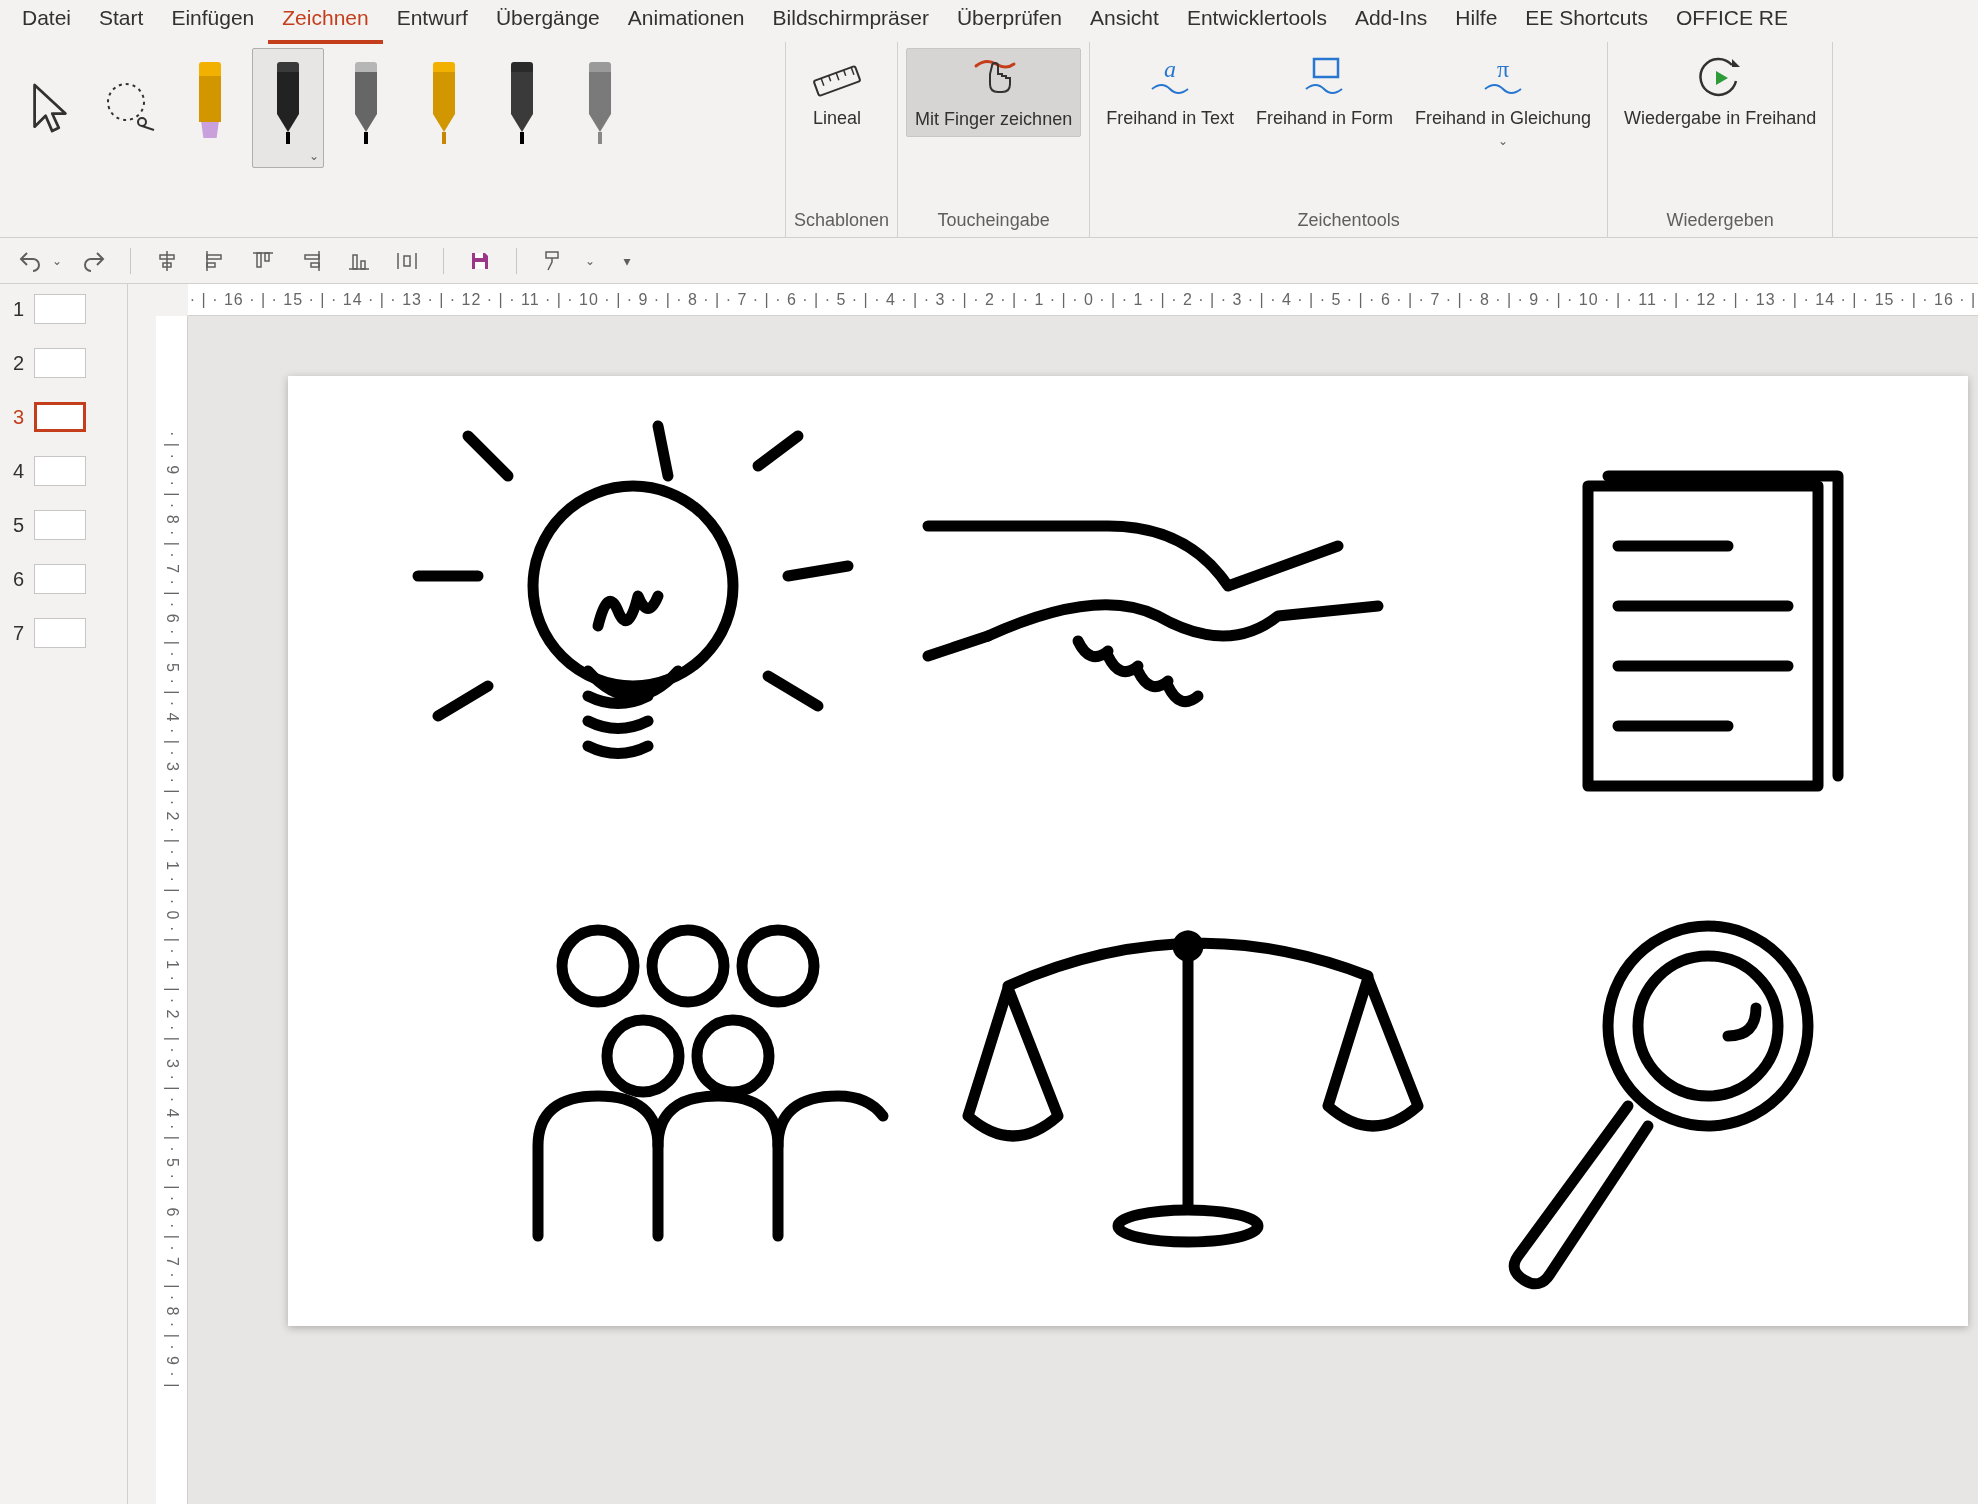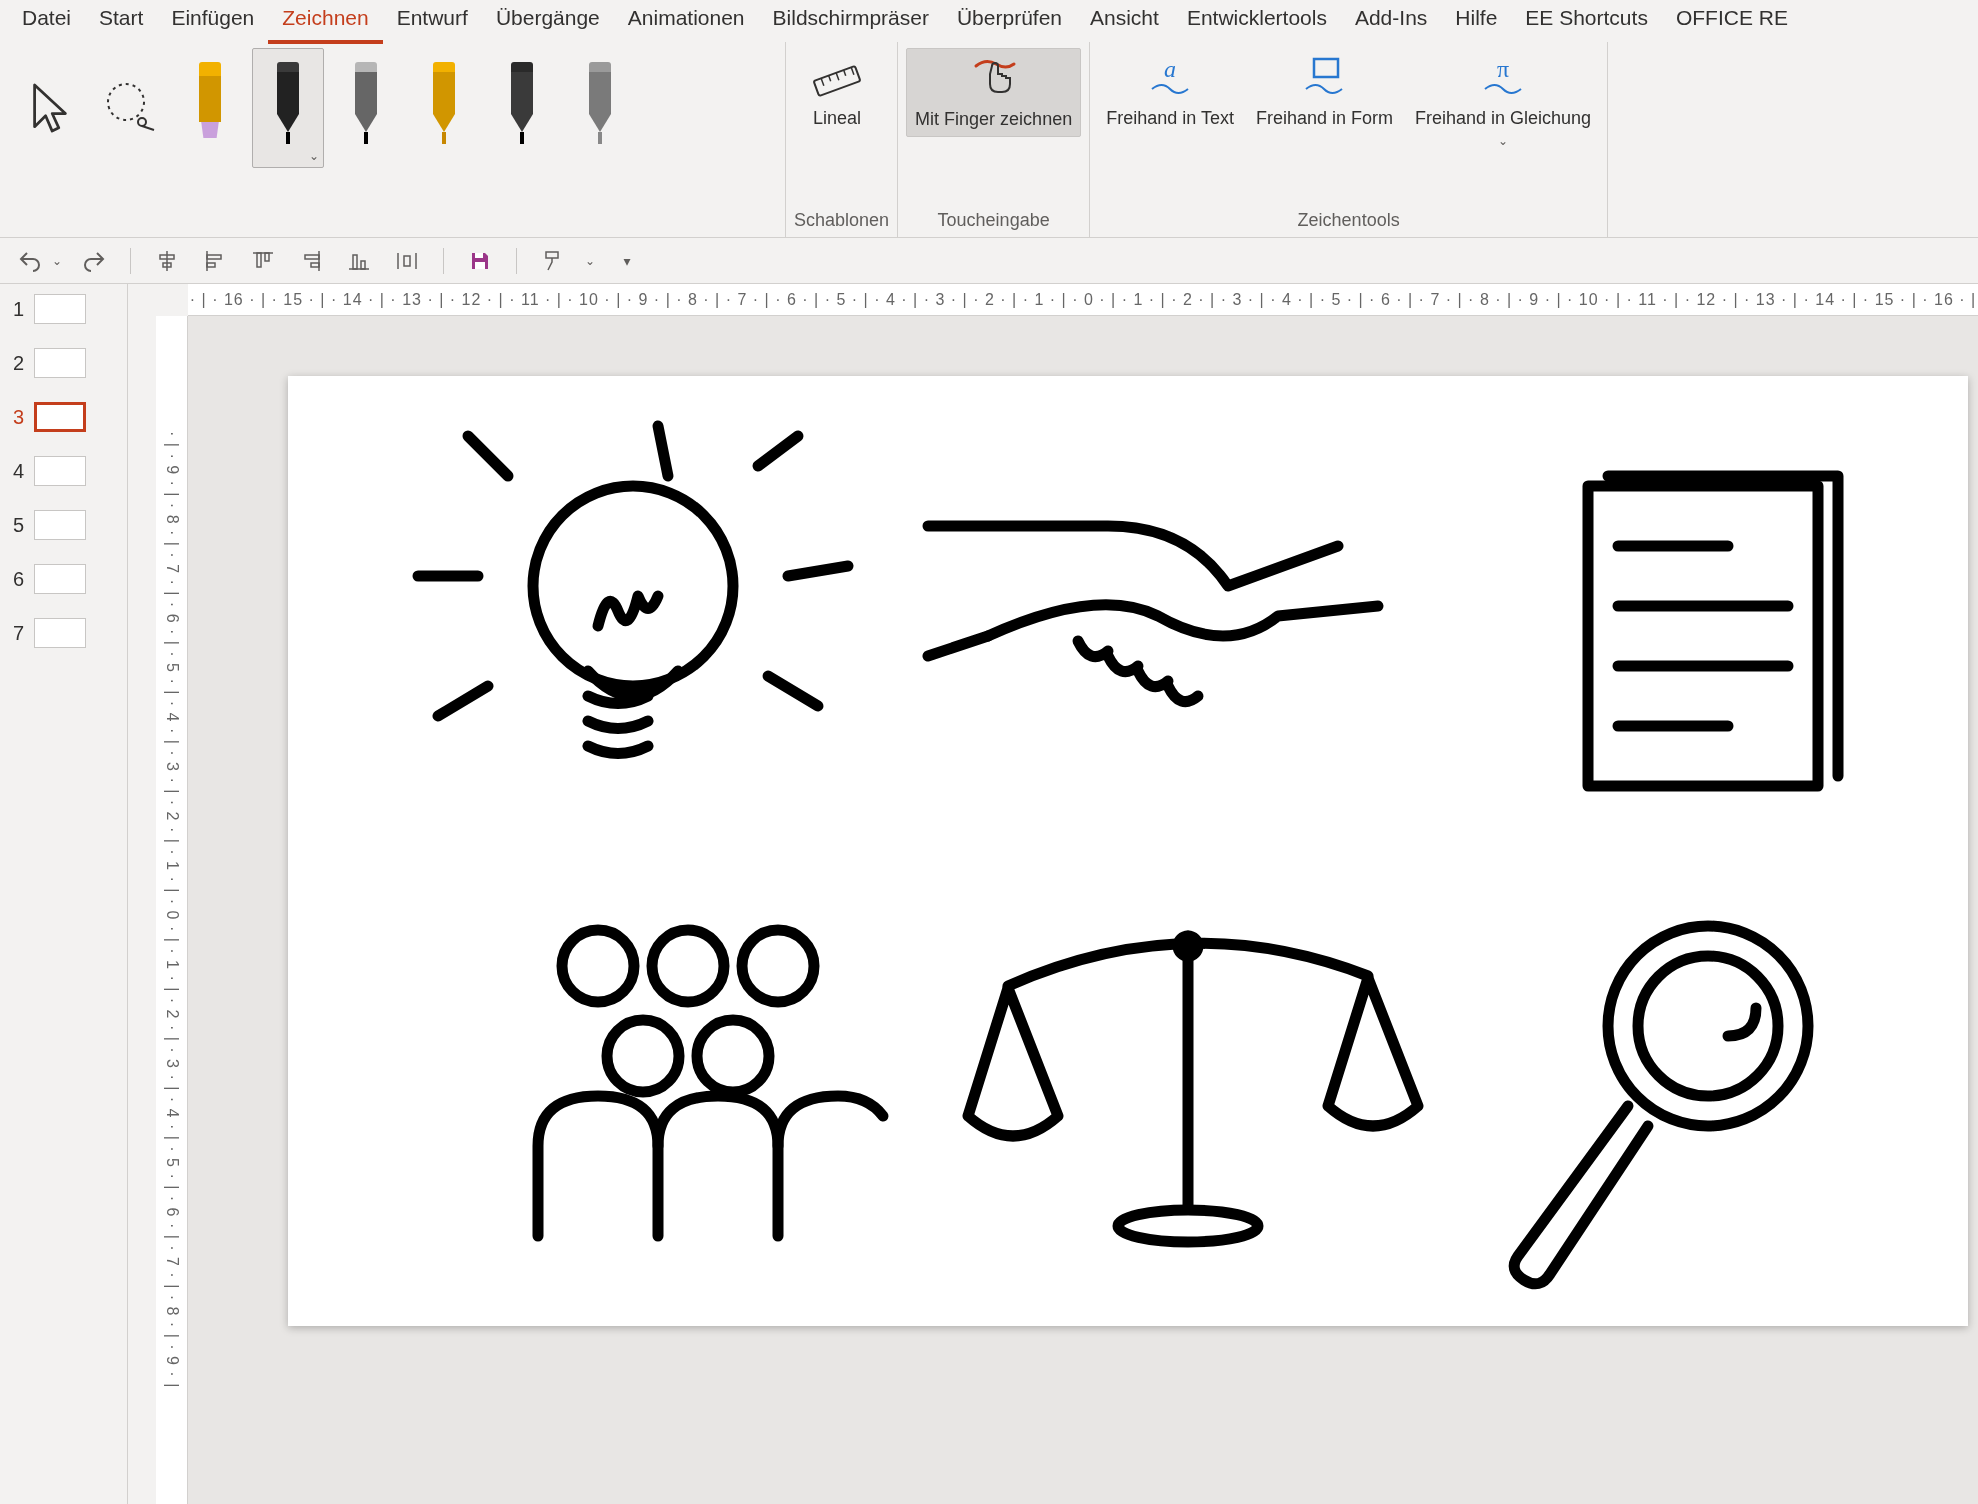--- a/index.html
+++ b/index.html
@@ -360,20 +360,35 @@
               <path d="M10 34 q10 -8 18 0 t18 0" fill="none" stroke="#2777d0" stroke-width="2"></path>
             </svg>
         </div>
         <span>Freihand in Gleichung</span>
         <span style="font-size:12px;color:#605e5c">⌄</span>
       </div>
     </div>
     <div class="group-label">Zeichentools</div>
   </div>
 
+  <div class="group">
+    <div class="group-items">
+      <div class="big-btn">
+        <div class="stack-icon">
+          <svg viewBox="0 0 56 46">
+              <path d="M40 10 A18 18 0 1 0 44 26" fill="none" stroke="#323130" stroke-width="2.5"></path>
+              <path d="M40 4 l0 8 l8 0 z" fill="#323130"></path>
+              <polygon points="24,16 24,30 36,23" fill="#2e9b39"></polygon>
+            </svg>
+        </div>
+        <span>Wiedergabe in Freihand</span>
+      </div>
+    </div>
+    <div class="group-label">Wiedergeben</div>
+  </div>
 </div>
 
 <div class="qat">
   <div class="qat-btn">
       <svg viewBox="0 0 24 24">
         <path d="M9 4 L3 10 L9 16 M3 10 H15 A6 6 0 0 1 15 22" fill="none" stroke="currentColor" stroke-width="2"></path>
       </svg>
     </div>
   <span style="color:#605e5c;font-size:12px;margin-left:-10px">⌄</span>
   <div class="qat-btn">

